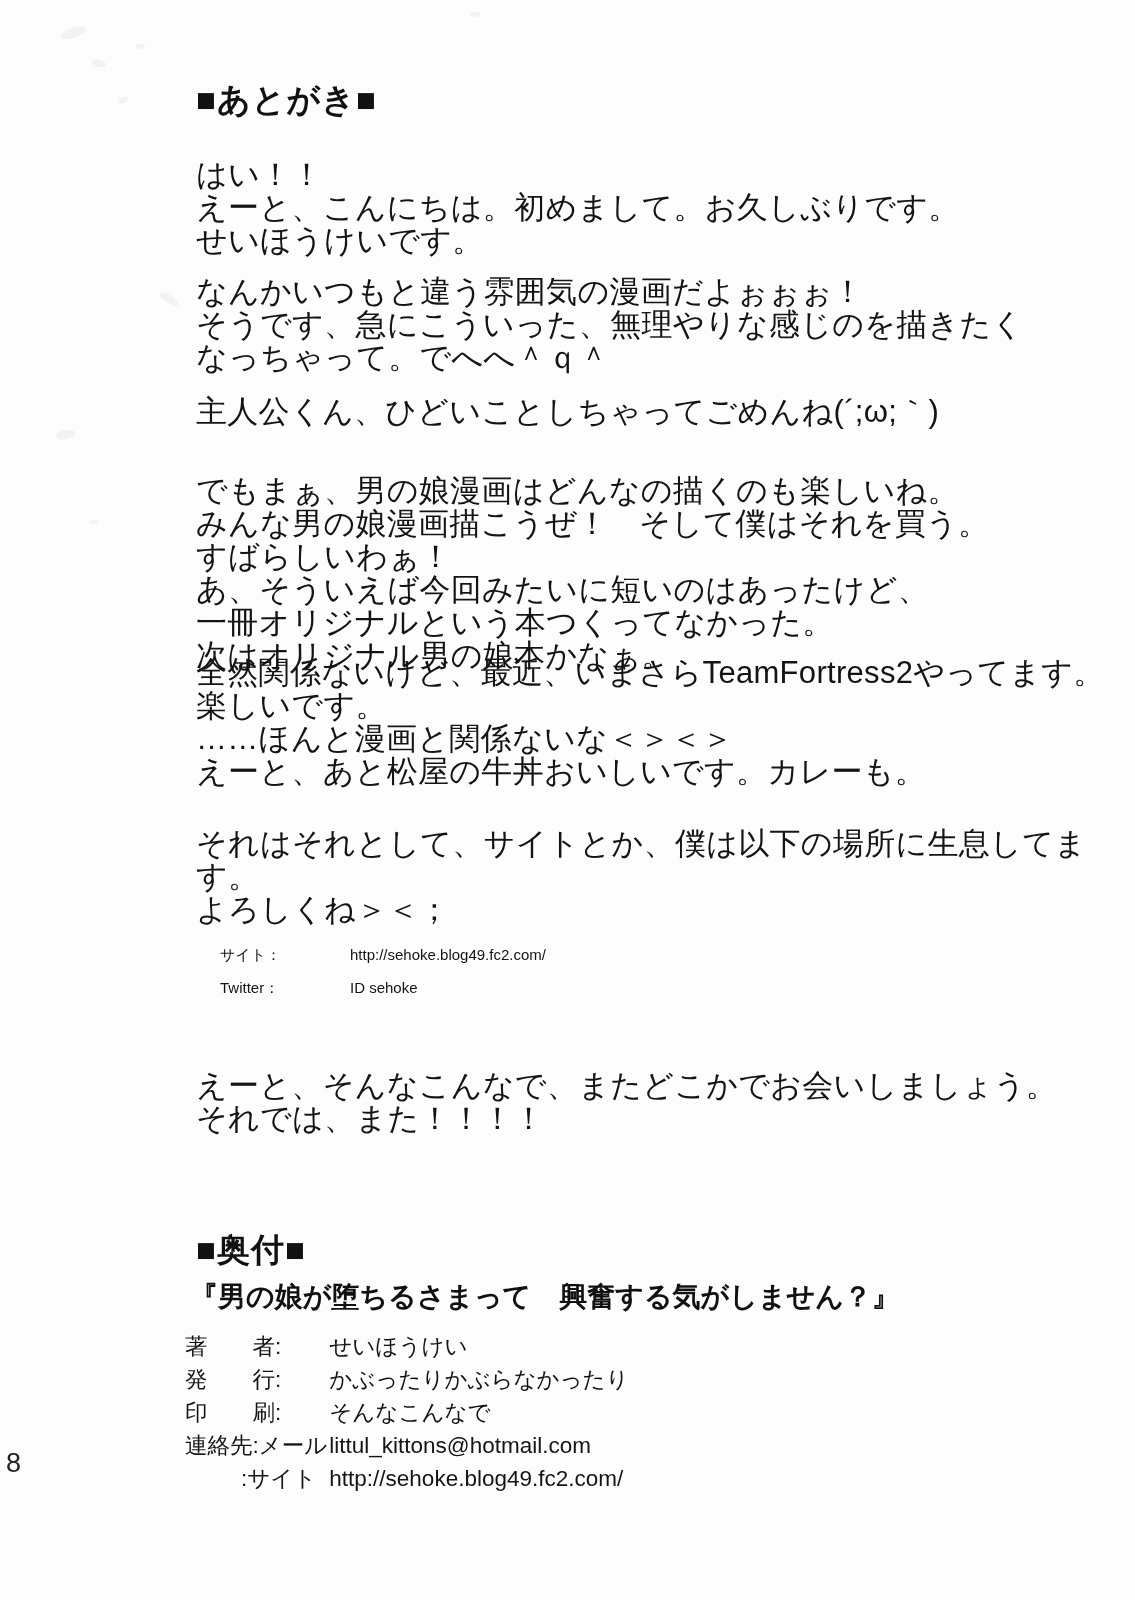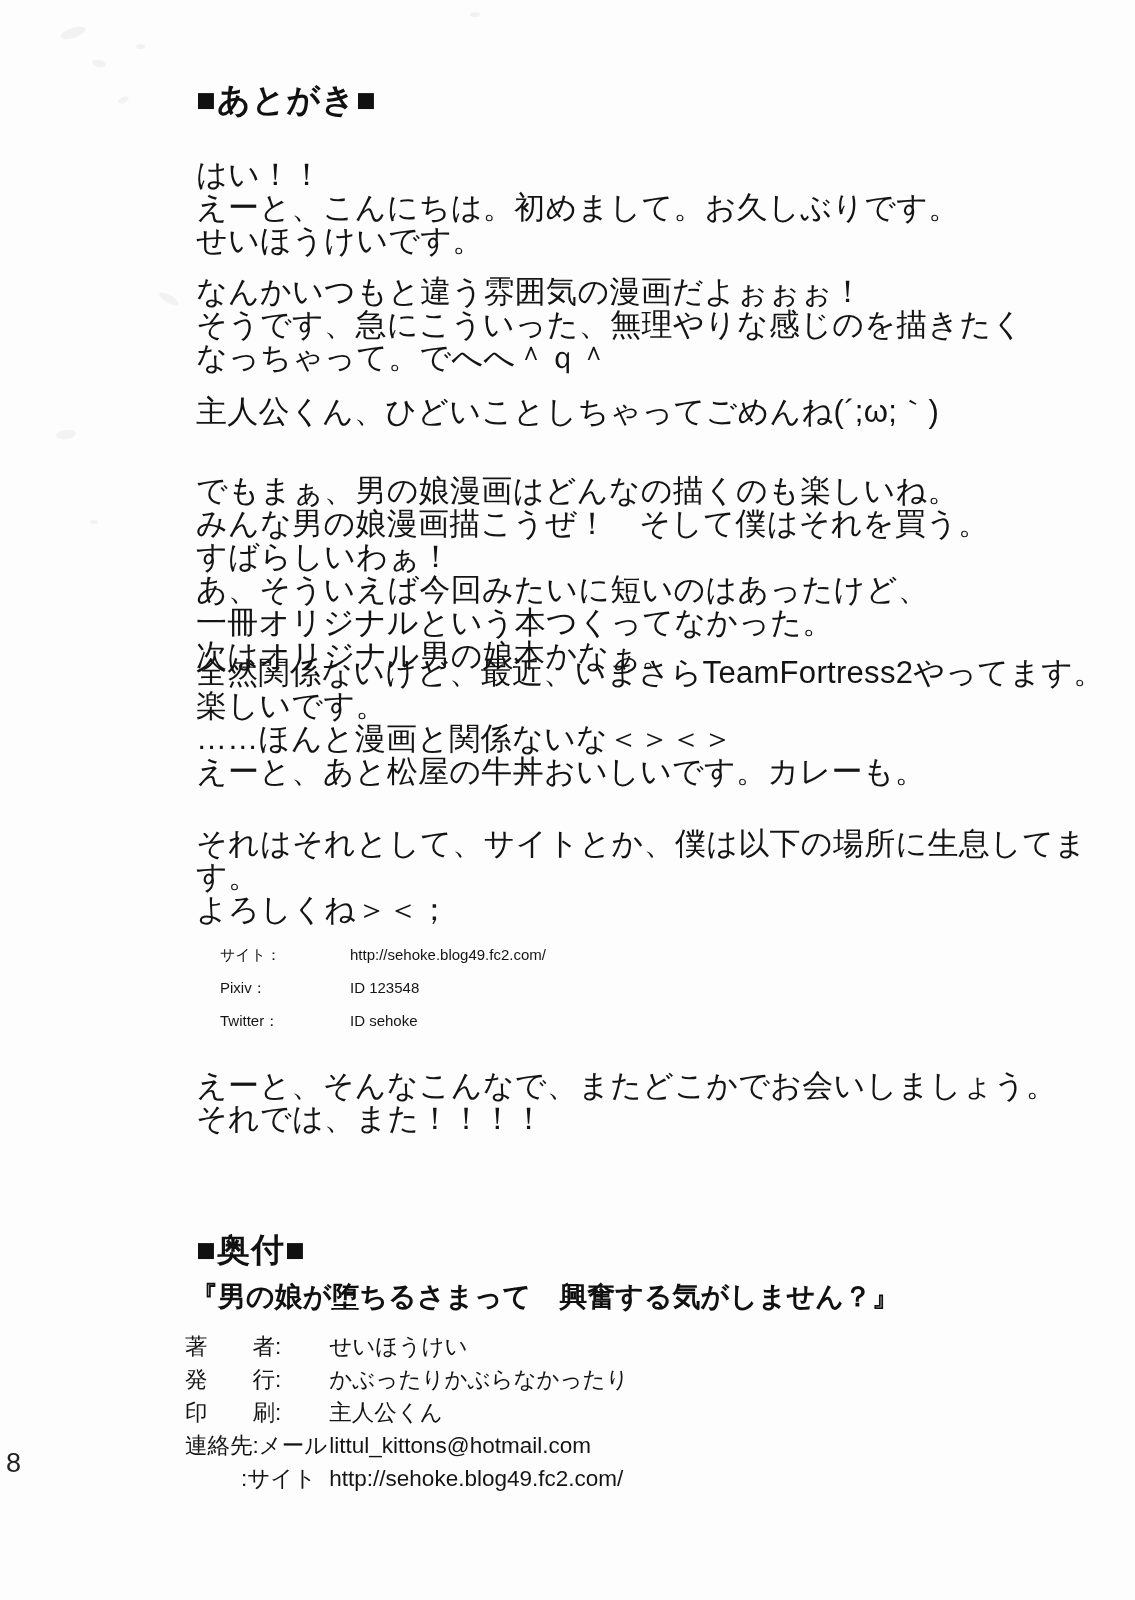--- a/index.html
+++ b/index.html
@@ -154,24 +154,20 @@
   <div class="body-block" id="para-links-intro">それはそれとして、サイトとか、僕は以下の場所に生息してます。
 よろしくね＞＜；</div>
 
   <table class="links-table">
     <tbody>
       <tr>
         <td class="lbl">サイト：</td>
         <td class="val">http://sehoke.blog49.fc2.com/</td>
       </tr>
       <tr>
-        <td class="lbl">Pixiv：</td>
-        <td class="val">ID 123548</td>
-      </tr>
-      <tr>
         <td class="lbl">Twitter：</td>
         <td class="val">ID sehoke</td>
       </tr>
     </tbody>
   </table>
 
   <div class="body-block" id="para-closing">えーと、そんなこんなで、またどこかでお会いしましょう。
 それでは、また！！！！</div>
 
   <div class="section-head" id="colophon-head">■奥付■</div>
@@ -183,21 +179,21 @@
       <tr>
         <td class="ckey">著　　者:</td>
         <td class="cval">せいほうけい</td>
       </tr>
       <tr>
         <td class="ckey">発　　行:</td>
         <td class="cval">かぶったりかぶらなかったり</td>
       </tr>
       <tr>
         <td class="ckey">印　　刷:</td>
-        <td class="cval">主人公くん</td>
+        <td class="cval">そんなこんなで</td>
       </tr>
       <tr>
         <td class="ckey">連絡先:メール</td>
         <td class="cval">littul_kittons@hotmail.com</td>
       </tr>
       <tr class="indent">
         <td class="ckey">:サイト</td>
         <td class="cval">http://sehoke.blog49.fc2.com/</td>
       </tr>
     </tbody>

